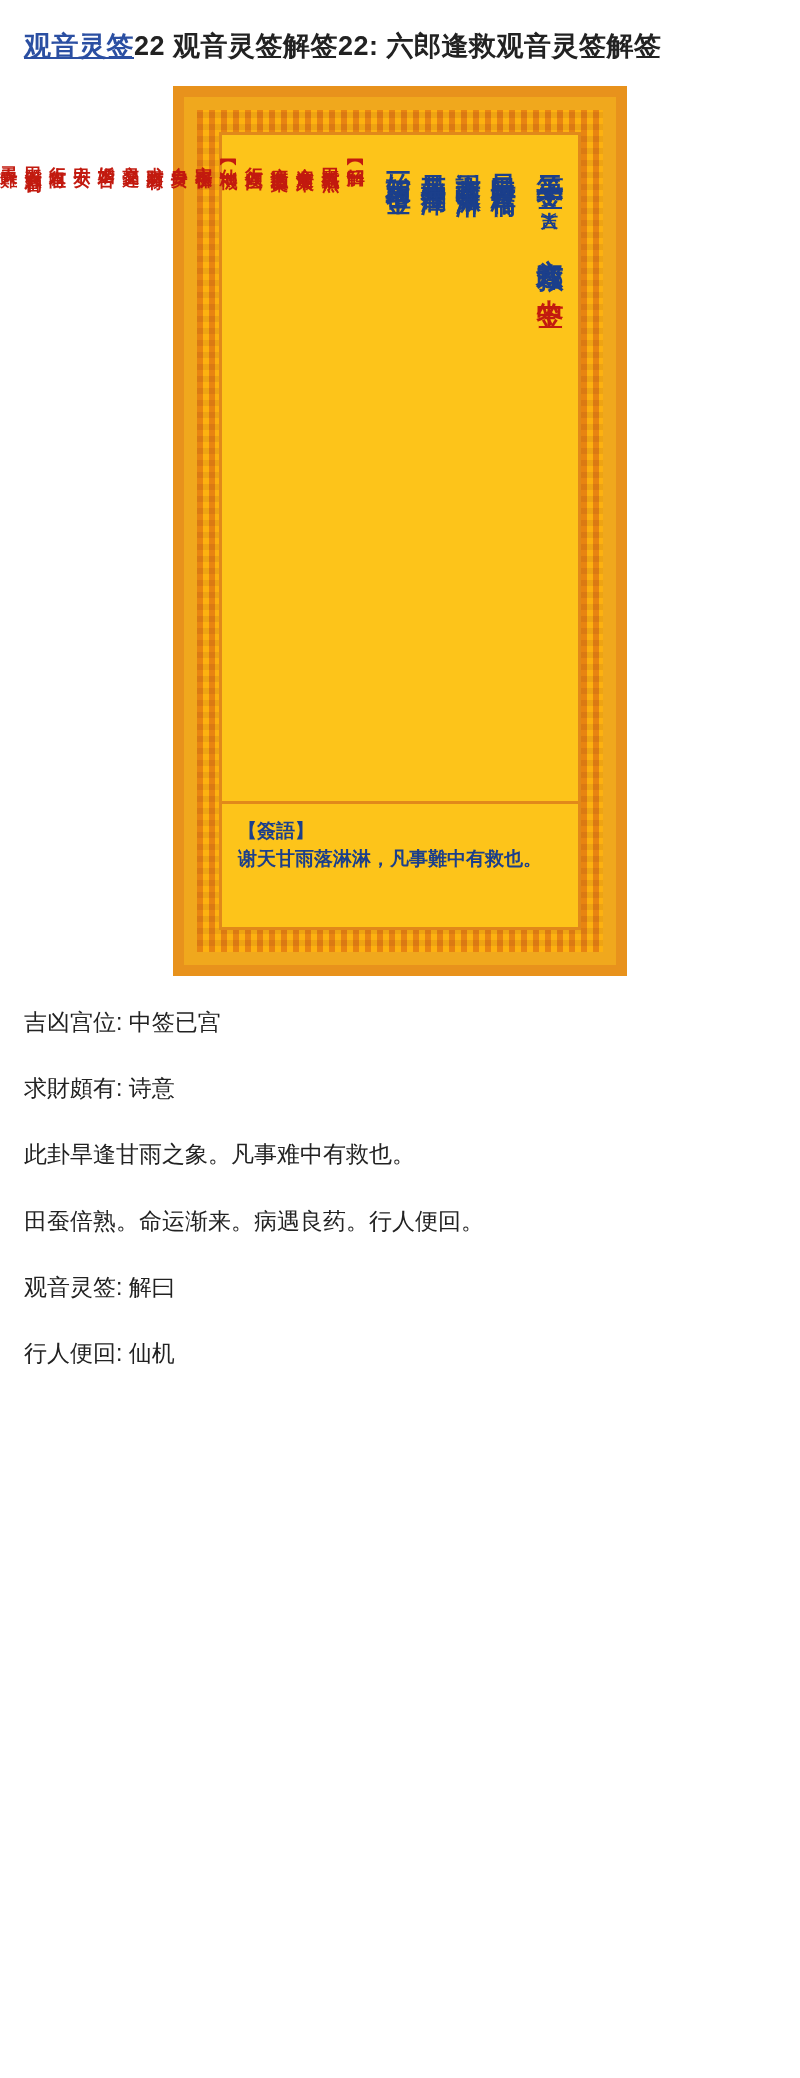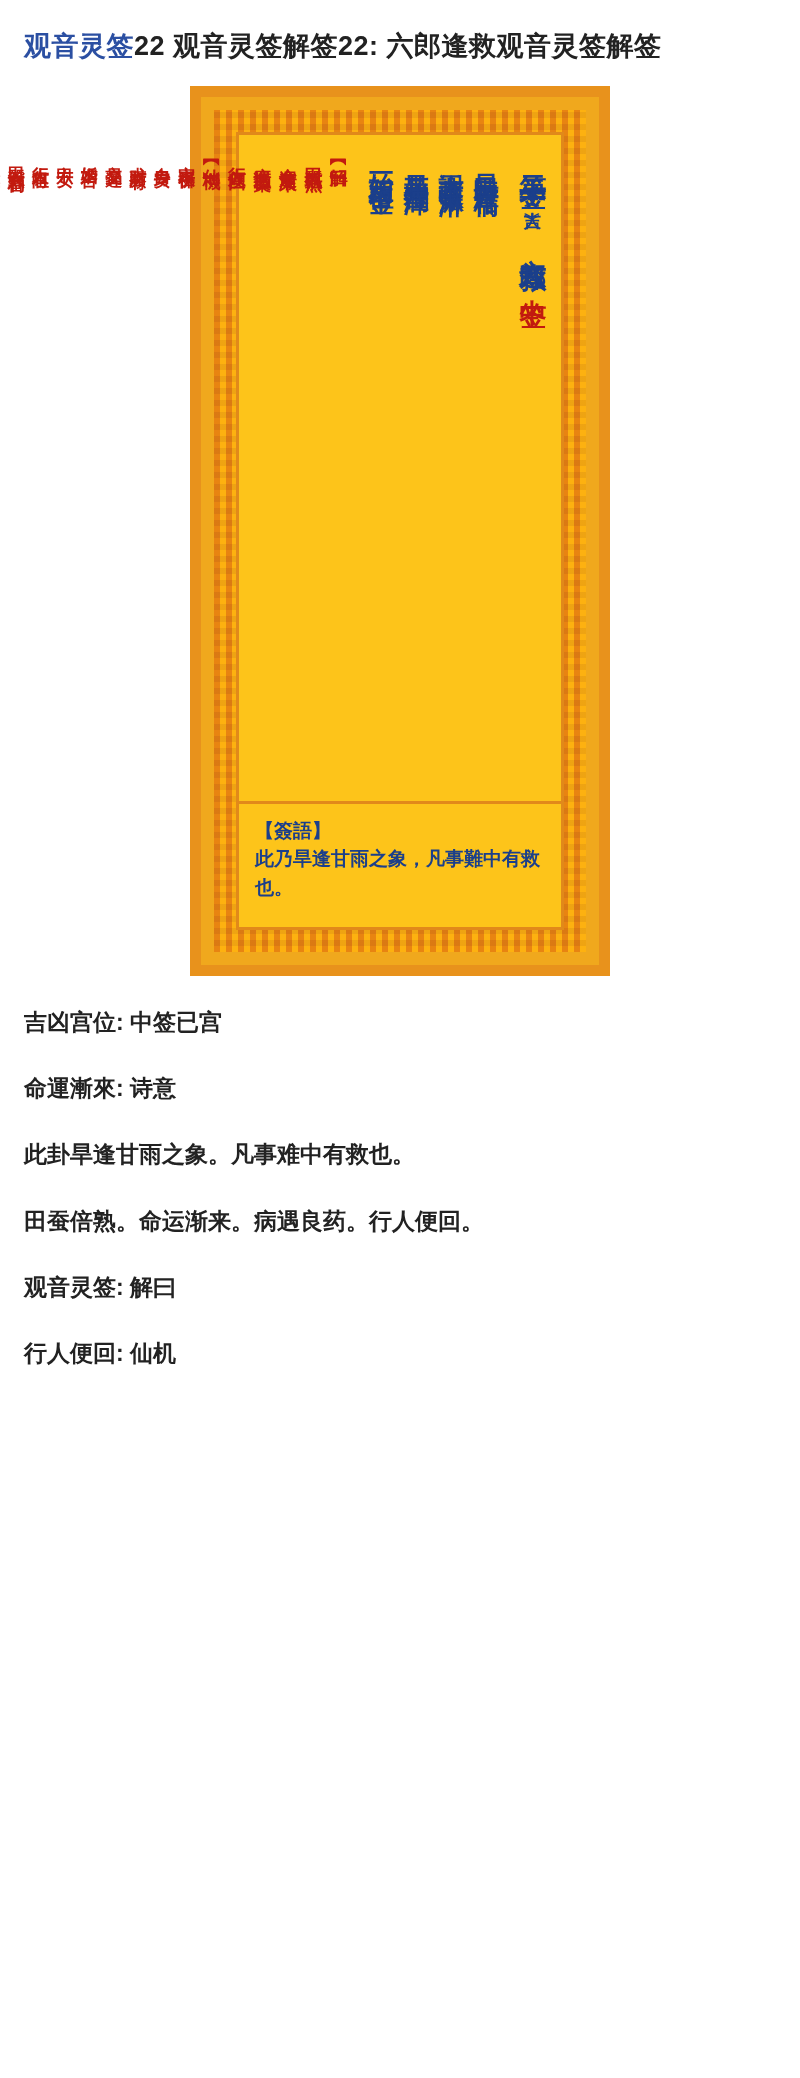--- a/index.html
+++ b/index.html
@@ -22,30 +22,31 @@
   .title {
     font-size: 27px;
     font-weight: bold;
     line-height: 1.55;
     color: #222;
     margin: 0 0 18px 0;
     letter-spacing: 0.5px;
   }
   .title .link {
     color: #2b4fa2;
+    text-decoration: underline;
   }
 
   
   .slip-wrap {
     display: flex;
     justify-content: center;
     margin: 16px 0 26px 0;
   }
   .slip {
-    width: 420px;
+    width: 454px;
     height: 890px;
     background: #e8921c;
     padding: 11px;
     position: relative;
   }
   
   .slip-border {
     width: 100%;
     height: 100%;
     border: 13px solid #f0a81d;
@@ -132,21 +133,20 @@
     text-align: left;
     min-height: 126px;
   }
 
   
   .sec {
     font-size: 23px;
     line-height: 1.75;
     color: #222;
     margin: 0 0 26px 0;
-    font-weight: bold;
   }
   .sec.arrowlist {
     line-height: 1.8;
   }
 </style>
 </head>
 <body>
 
 <div class="page">
 
@@ -191,28 +191,28 @@
             <div class="col col-red tight">婚姻合</div>
             <div class="col col-red tight">六甲女</div>
             <div class="col col-red tight">行人有阻</div>
             <div class="col col-red tight">田蠶六畜利</div>
             <div class="col col-red tight">尋人難</div>
 
           </div>
 
           <div class="slip-foot">
             <div>【簽語】</div>
-            <div>此乃旱逢甘雨之象，凡事難中有救也。</div>
+            <div>谢天甘雨落淋淋，凡事難中有救也。</div>
           </div>
 
         </div>
       </div>
     </div>
   </div>
 
   <p class="sec">吉凶宫位: 中签已宫</p>
-  <p class="sec">命運漸來: 诗意</p>
+  <p class="sec">求財頗有: 诗意</p>
   <p class="sec">此卦旱逢甘雨之象。凡事难中有救也。</p>
   <p class="sec">田蚕倍熟。命运渐来。病遇良药。行人便回。</p>
   <p class="sec">观音灵签: 解曰</p>
   <p class="sec">行人便回: 仙机</p>
 
 </div>
 
 </body></html>

